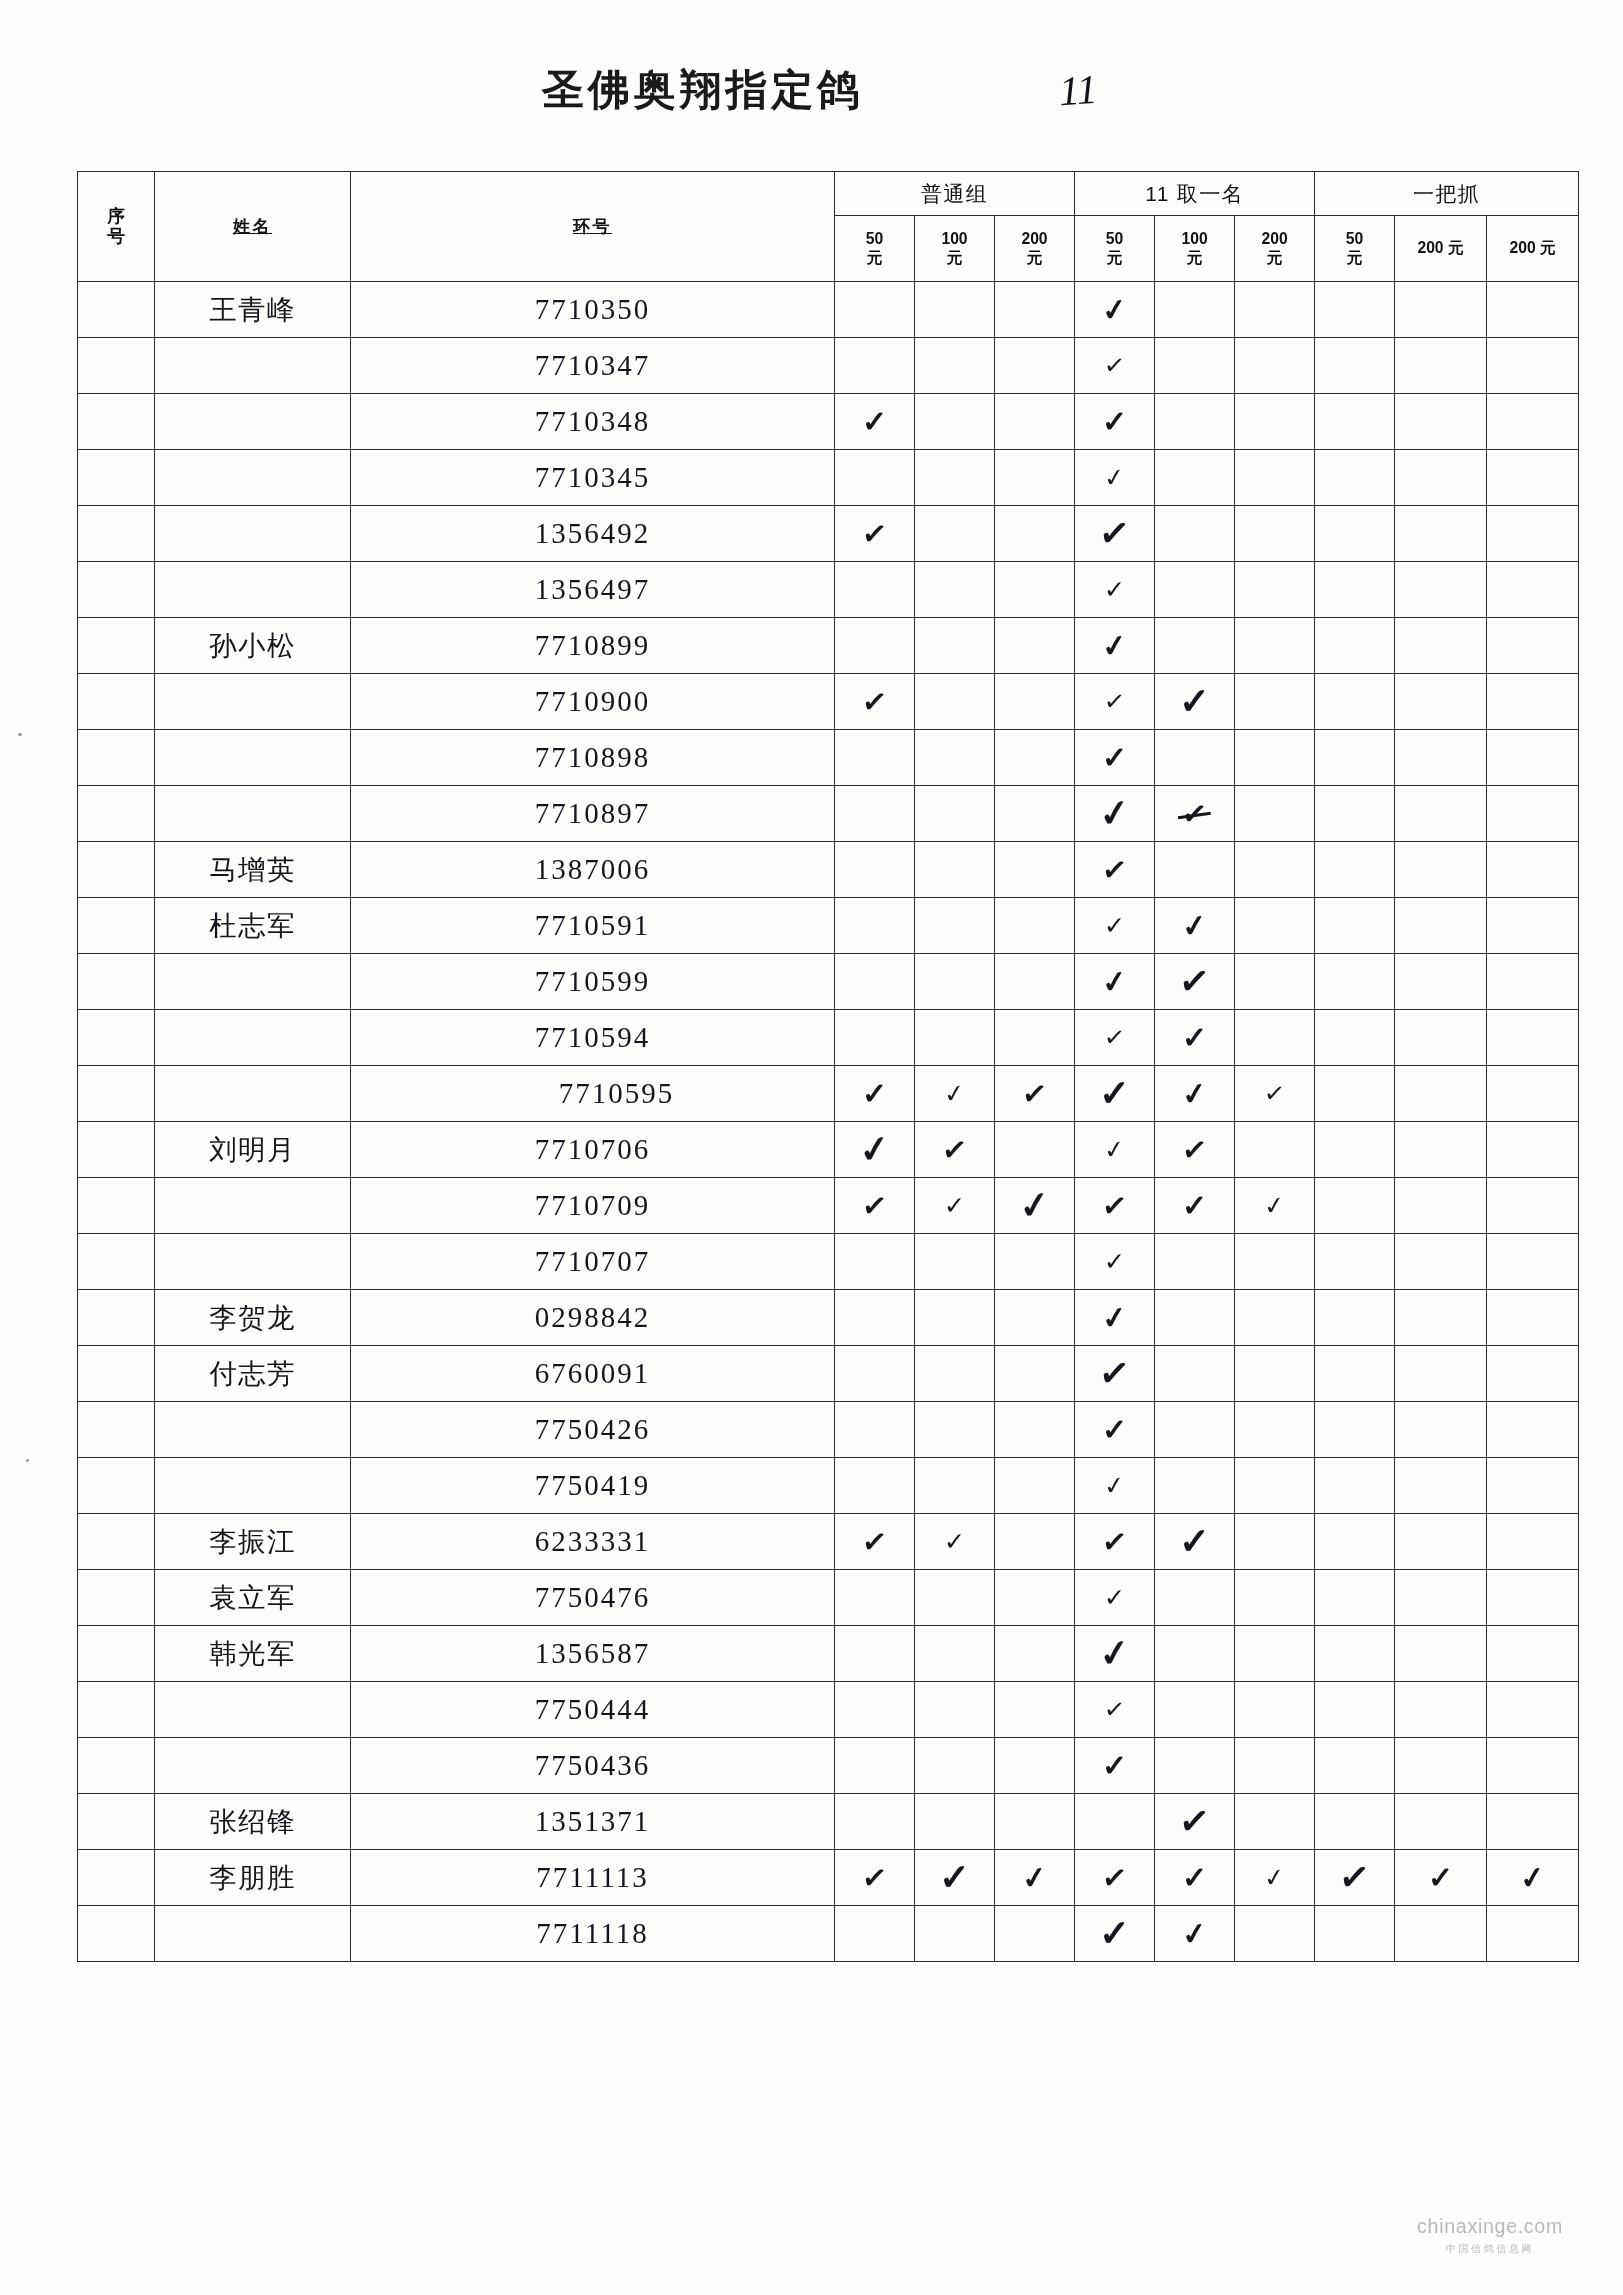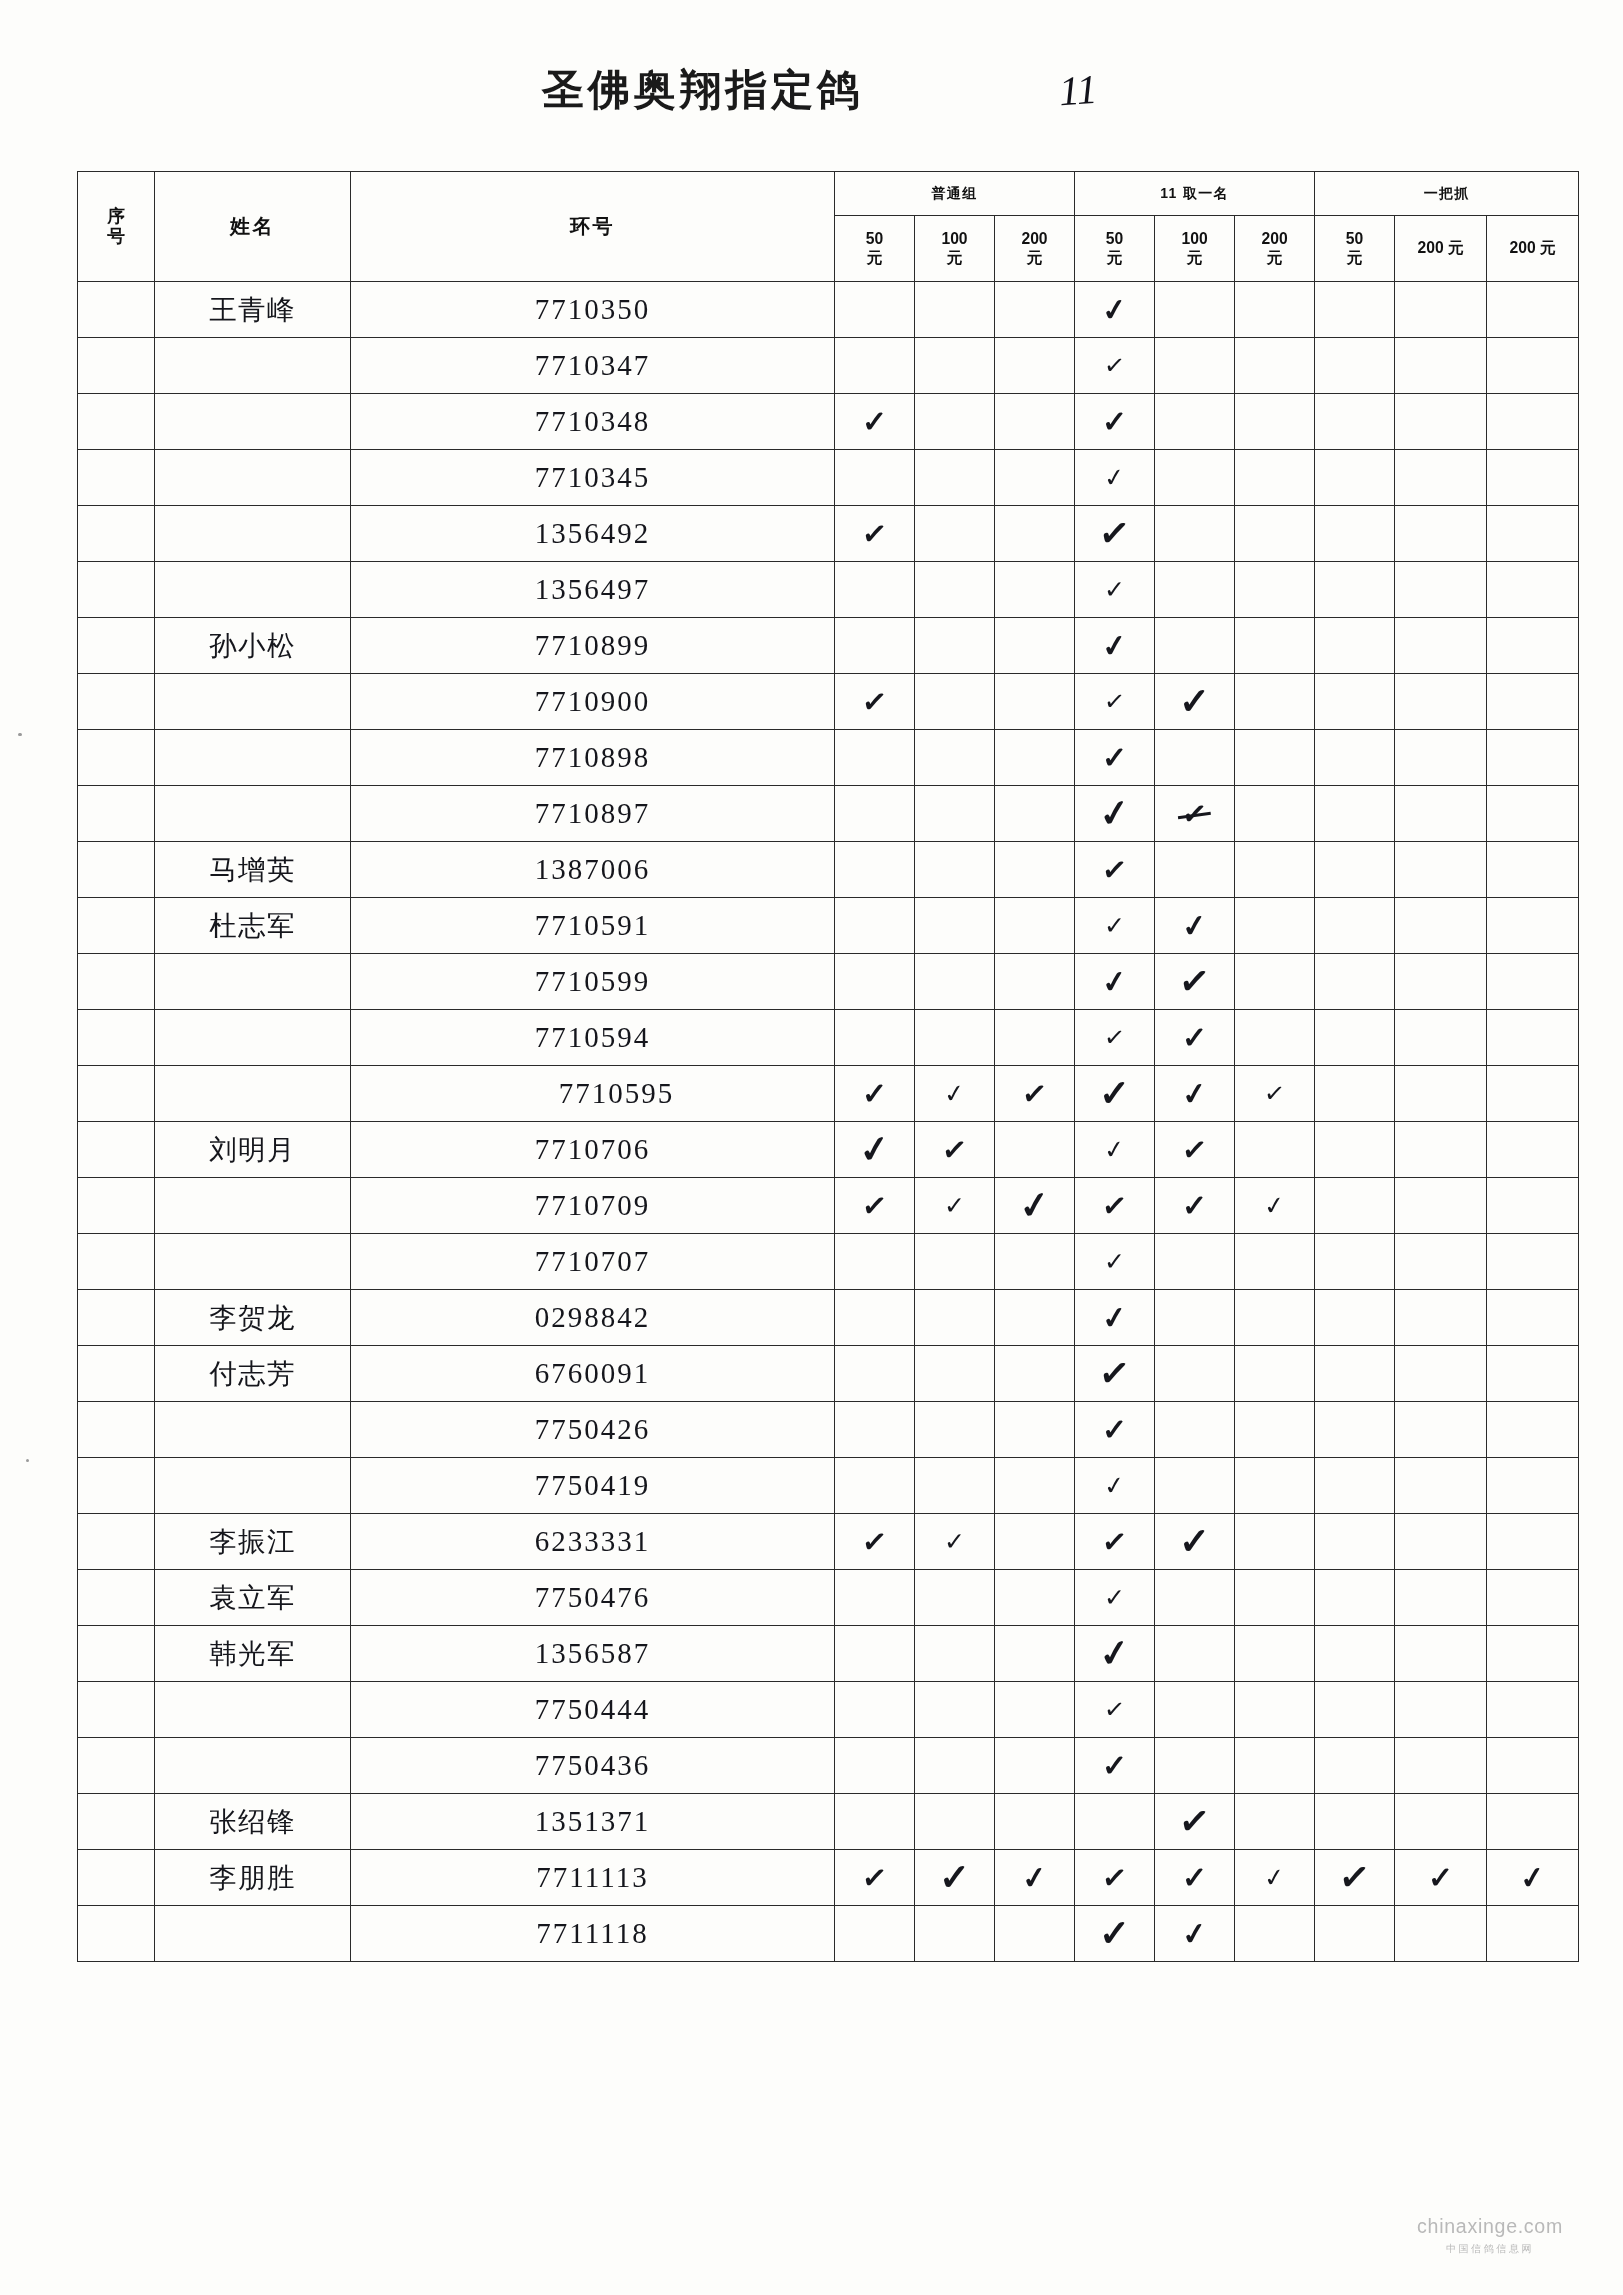--- a/index.html
+++ b/index.html
@@ -59,36 +59,37 @@
     table-layout: fixed;
   }
   table.sheet th, table.sheet td {
     border: 1.3px solid #2a2a2a;
     padding: 0;
     text-align: center;
     vertical-align: middle;
   }
   .grp-head {
     height: 43px;
-    font-size: 14px;
-    font-weight: bold;
+    font-size: 21px;
+    font-weight: normal;
     letter-spacing: 1.3px;
   }
   .sub-head {
     height: 65px;
     font-size: 15.7px;
     line-height: 1.15;
   }
   .corner-seq {
     font-size: 17.7px;
     line-height: 1.12;
   }
   .corner-name, .corner-ring {
-    font-size: 20px;
+    font-size: 17px;
     letter-spacing: 2.6px;
+    text-decoration: underline;
   }
   
   col.c-seq   { width: 77px; }
   col.c-name  { width: 196px; }
   col.c-ring  { width: 484px; }
   col.c-money { width: 80px; }
   col.c-money-wide { width: 92px; }
 
   tr.data-row td { height: 55px; }
 

